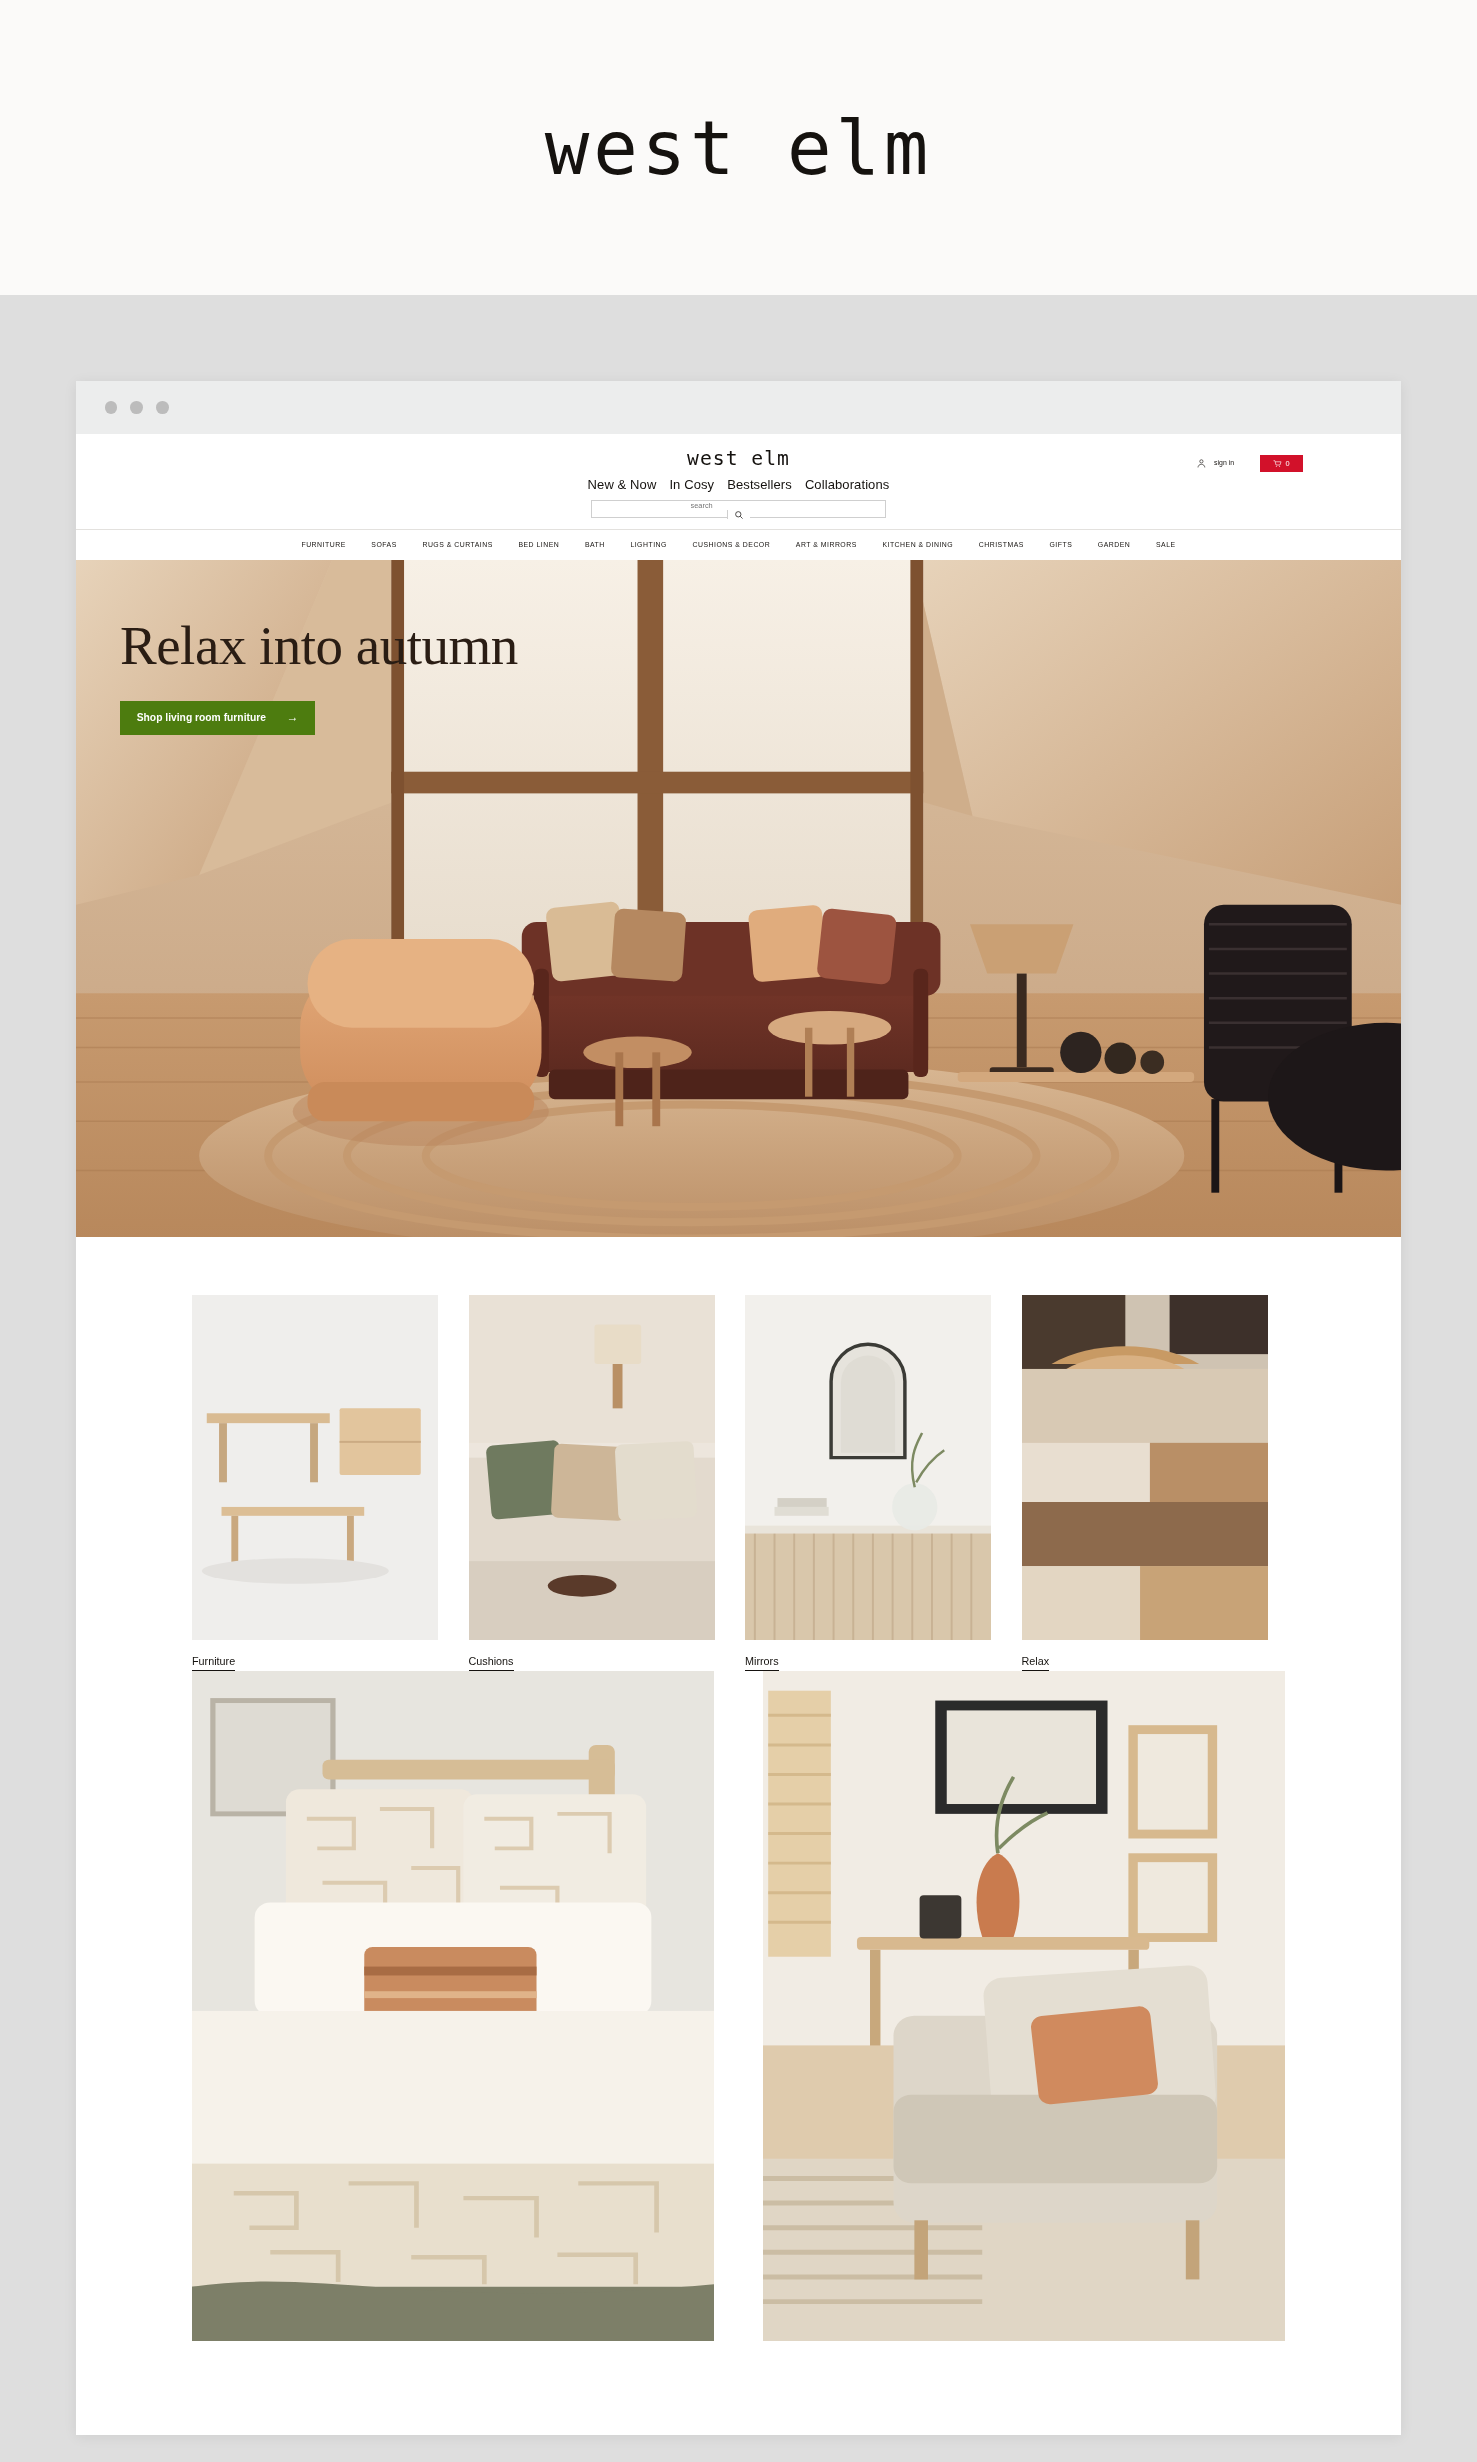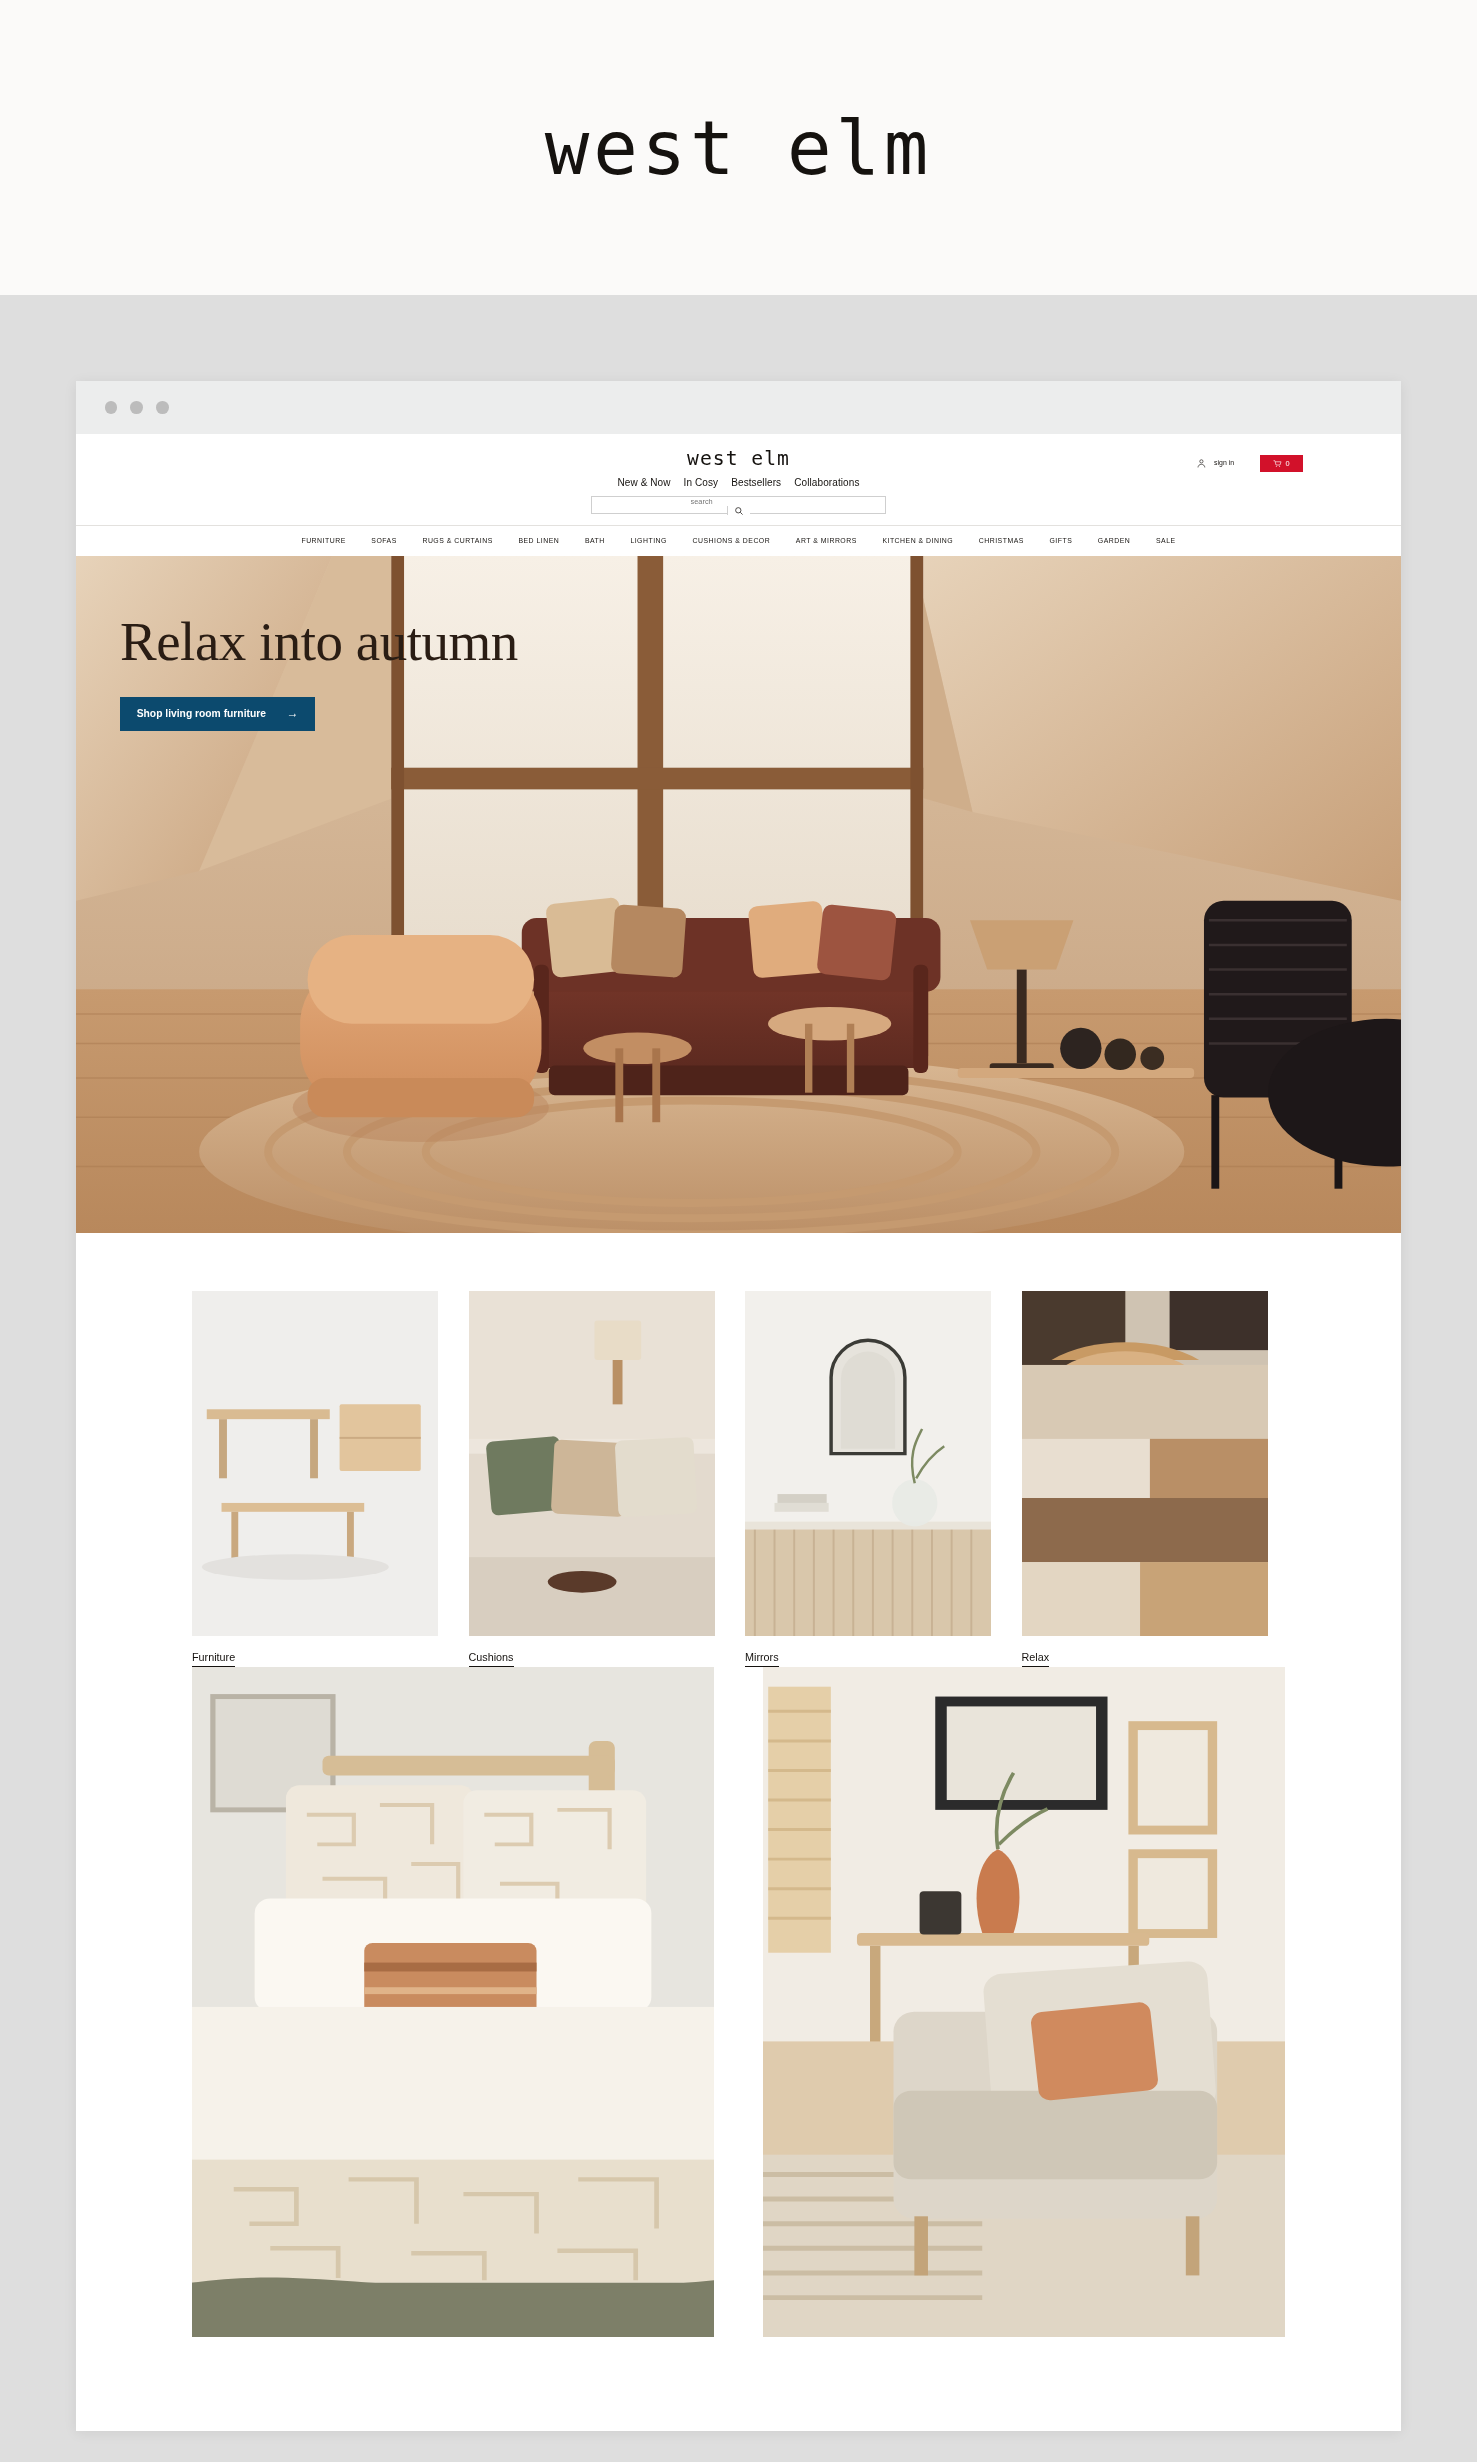--- a/index.html
+++ b/index.html
@@ -67,21 +67,21 @@
   .logo {
     font-family: "DejaVu Sans Mono", monospace;
     font-size: 19.7px;
     letter-spacing: 1px;
     color: #15120f;
     margin-bottom: 6.9px;
   }
   .util-nav {
     display: flex;
     gap: 13px;
-    font-size: 10px;
+    font-size: 13px;
     color: #15120f;
     margin-bottom: 7.9px;
   }
   .util-nav span { letter-spacing: 0.1px; }
 
   .account-area {
     position: absolute;
     right: 167px;
     top: 10.8px;
     display: flex;
@@ -170,21 +170,21 @@
     font-size: 55px;
     color: #2a1d14;
     font-weight: 400;
     letter-spacing: -0.5px;
   }
   .hero-cta {
     margin-top: 24.6px;
     display: inline-flex;
     align-items: center;
     gap: 20.7px;
-    background: #0c4a6e;
+    background: #4d7c0f;
     color: #fff;
     font-size: 10.3px;
     font-weight: 700;
     padding: 10.8px 16.7px;
   }
   .hero-cta .arrow { font-size: 11.8px; line-height: 1; }
 
   
   .cat-section {
     background: #fff;

